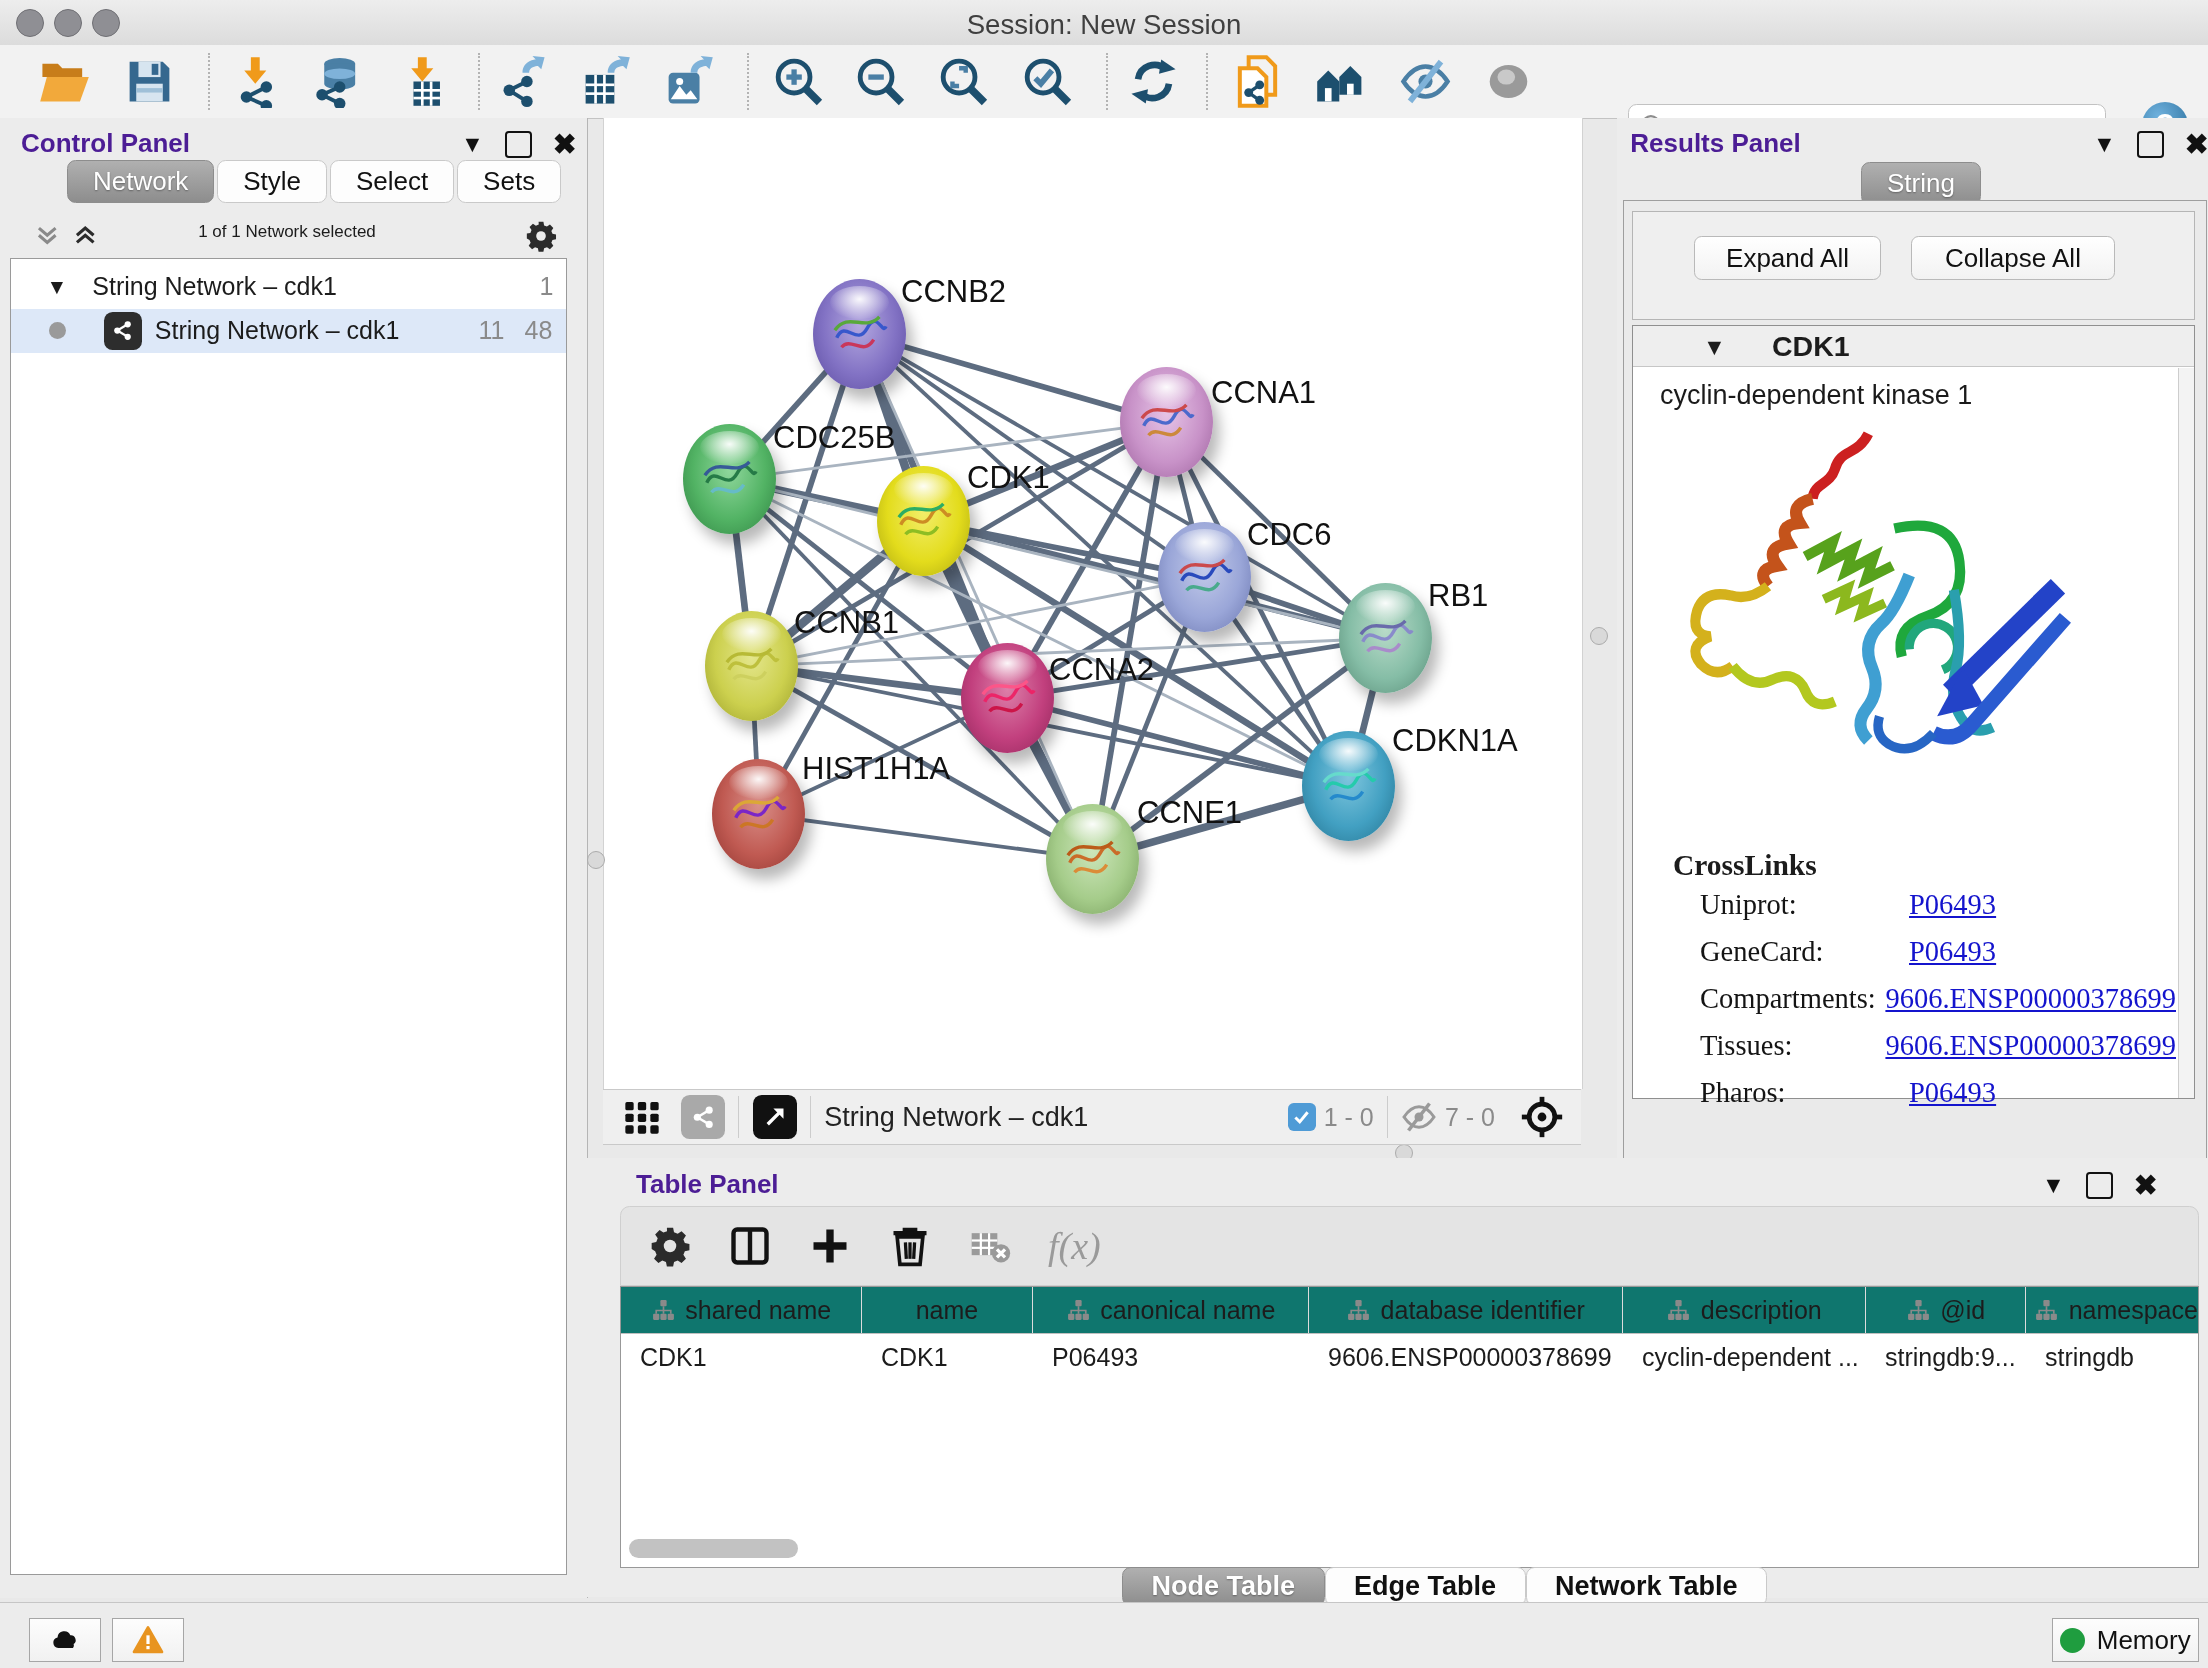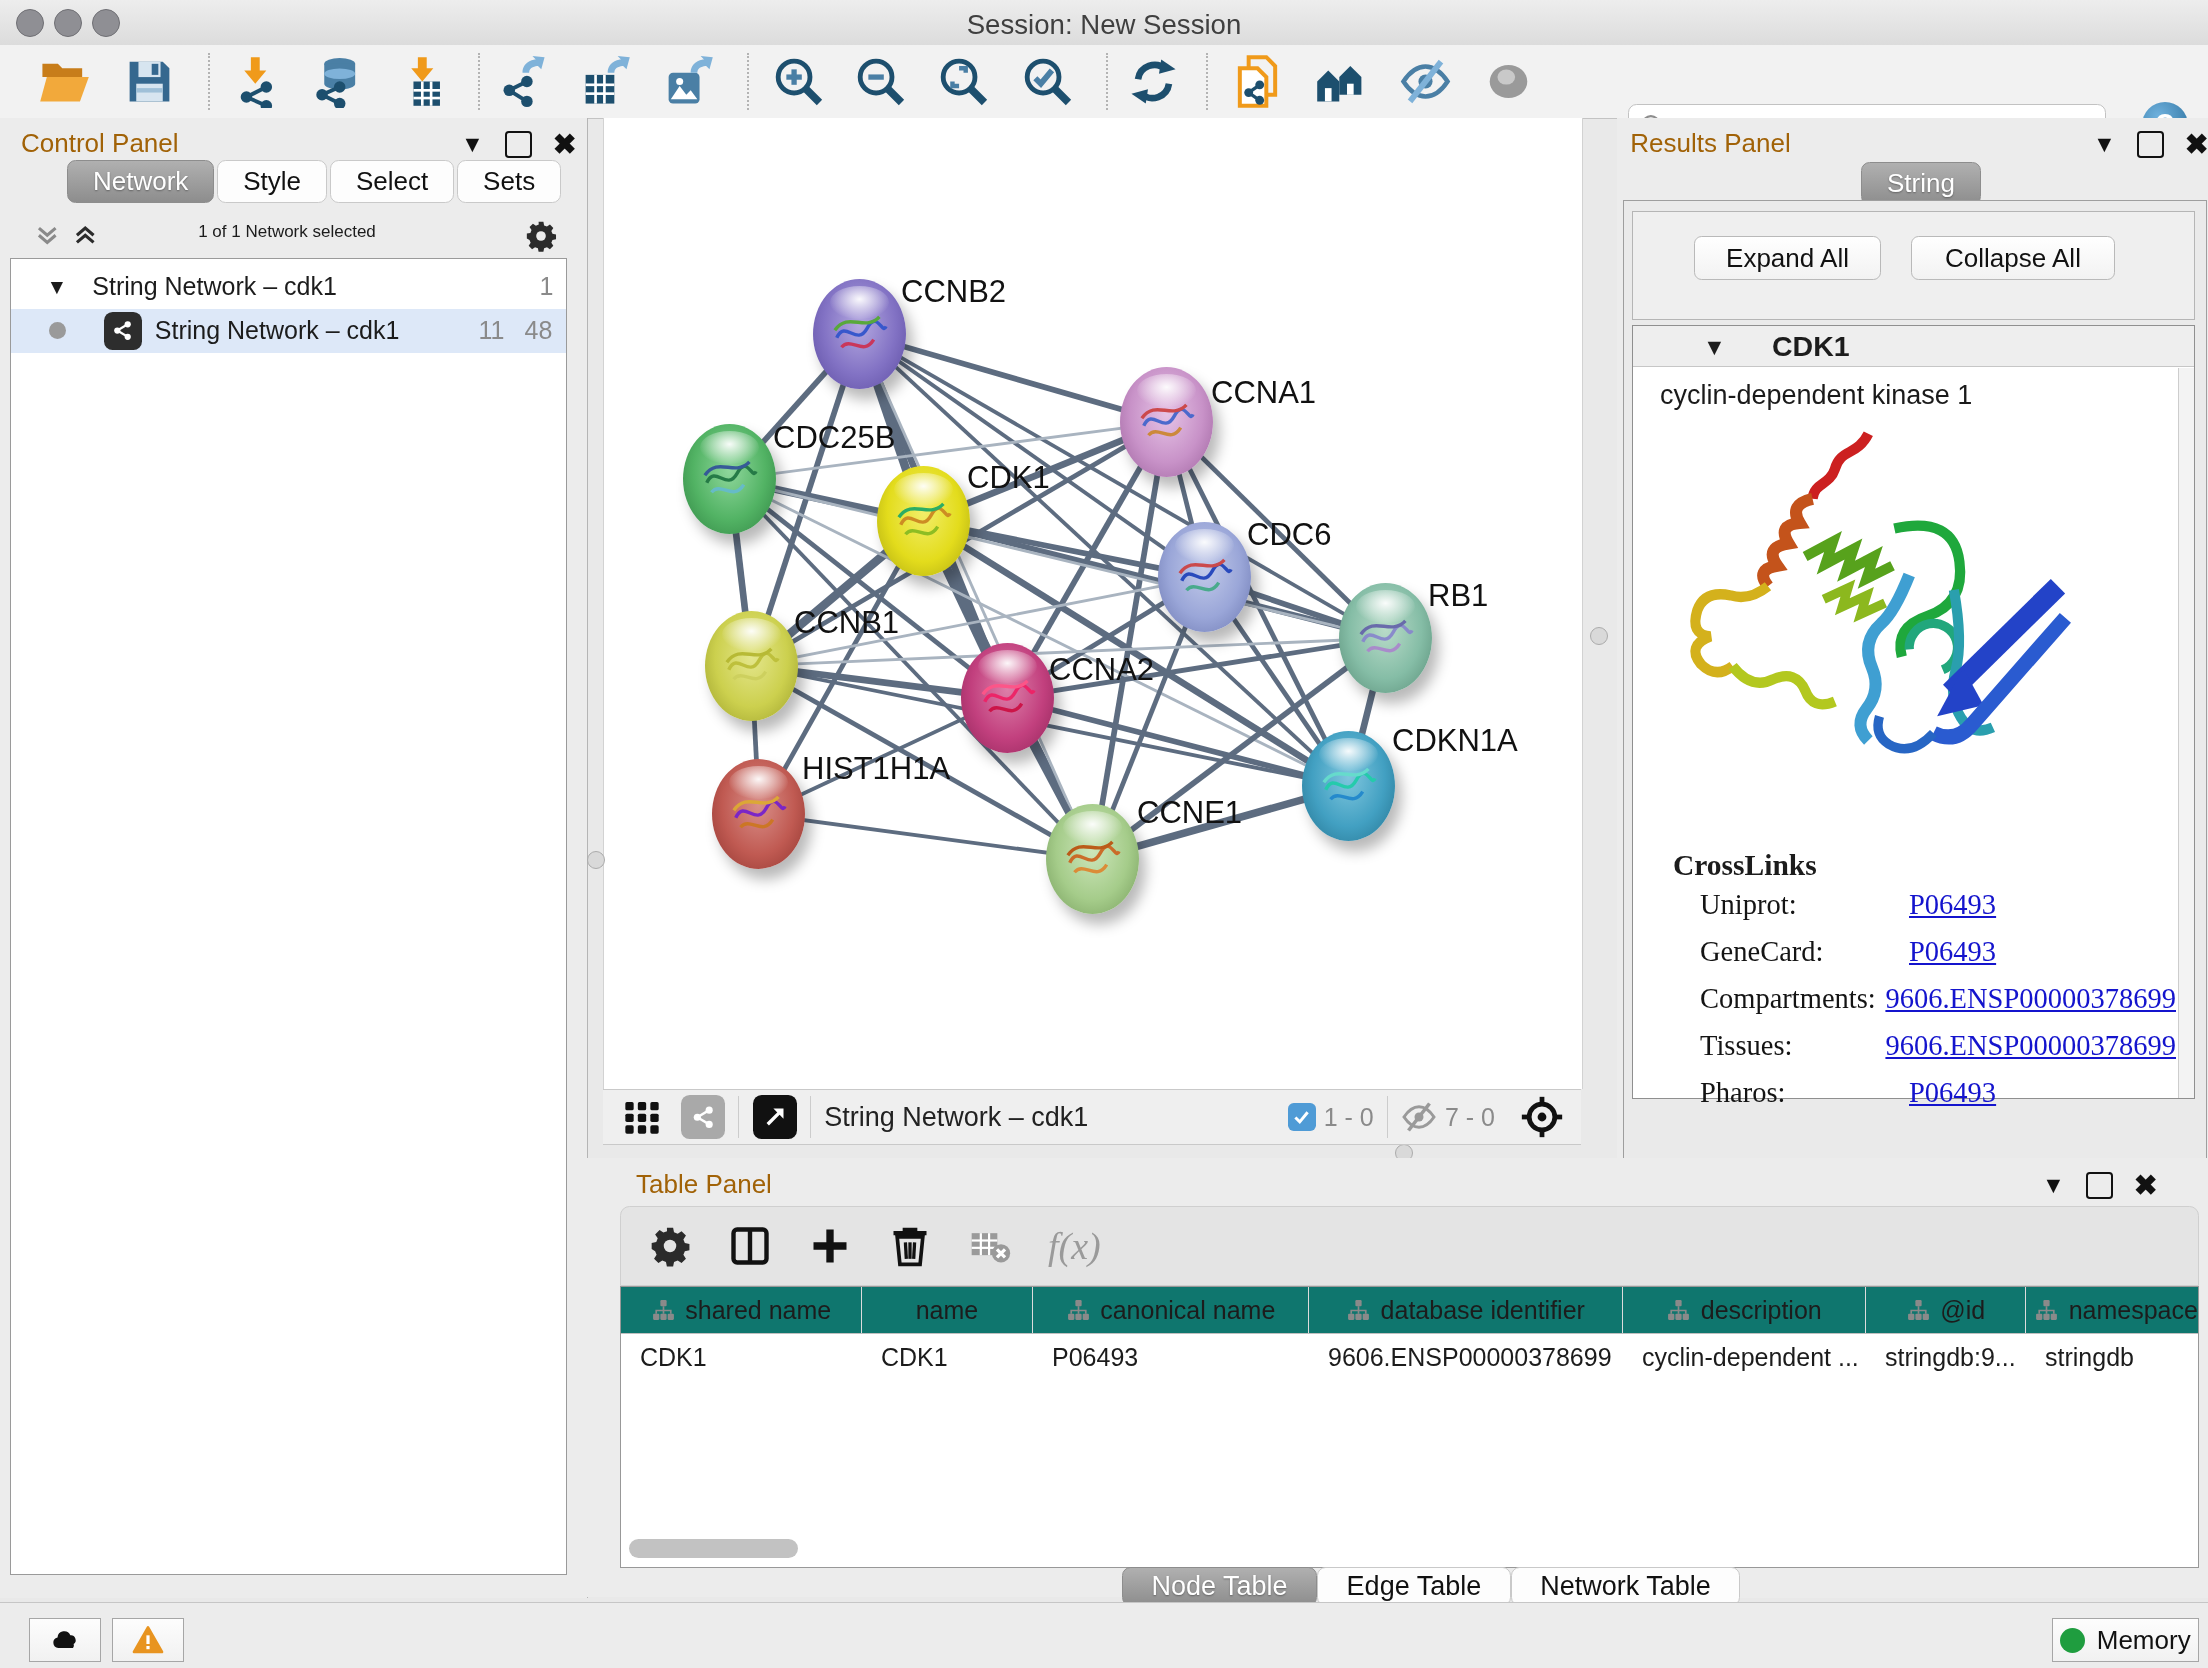--- a/index.html
+++ b/index.html
@@ -23,21 +23,21 @@
   .tb-ic svg{width:53px;height:53px;display:block;}
   .tb-sep{position:absolute;top:7.6px;height:57px;border-left:2.9px dotted #b3b3b3;}
   .searchbox{position:absolute;left:1628px;top:59px;width:476px;height:42px;
     background:#fff;border:1.9px solid #c2c2c2;border-radius:8.6px;display:flex;align-items:center;}
   .searchbox svg{width:28.5px;height:28.5px;margin-left:9.5px;}
   .helpbtn{position:absolute;left:2142px;top:57px;width:46px;height:46px;border-radius:50%;
     background:radial-gradient(circle at 35% 30%,#6fb1dd,#3c80ad 70%);color:#fff;
     font-size:32px;font-weight:bold;text-align:center;line-height:46px;}
 
   
-  .panel-title{font-size:26px;color:#a16207;}
+  .panel-title{font-size:26px;color:#4c1d95;font-weight:bold;}
   .pctl{position:absolute;display:flex;gap:21px;align-items:center;}
   .pctl .tri{font-size:23px;color:#111;}
   .pctl .sq{width:23px;height:23px;border:2.9px solid #111;border-radius:3.8px;}
   .pctl .x{font-size:28.5px;font-weight:bold;color:#111;}
   .tab{display:inline-block;border-radius:8.6px;font-size:26px;text-align:center;
        padding:4.8px 25px;background:#fdfdfd;border:1px solid #c9c9c9;color:#111;}
   .tab.sel{background:linear-gradient(#b0b0b0,#8d8d8d);color:#fff;border:1px solid #8d8d8d;
        text-shadow:0 1px 1.9px rgba(0,0,0,.35);}
 
   
@@ -92,21 +92,21 @@
   .tablebox{left:620px;top:1286px;width:1579px;height:282px;background:#fff;
     border:1.9px solid #989898;box-sizing:border-box;overflow:hidden;}
   .thead{display:flex;background:#0f766e;border-bottom:1.9px solid #c0c0c0;height:46px;}
   .th{display:flex;align-items:center;justify-content:center;gap:9.5px;font-size:25px;
       border-right:1px solid #dcdcdc;box-sizing:border-box;flex:none;}
   .th svg,.tree-ic{width:25px;height:25px;flex:none;}
   .trow{display:flex;height:46px;}
   .td{display:flex;align-items:center;padding-left:19px;font-size:25px;box-sizing:border-box;flex:none;}
   .hscroll{position:absolute;left:7.6px;bottom:9.5px;width:169px;height:19px;border-radius:9.5px;background:#c2c2c2;}
   .bottom-tabs{position:absolute;top:1567px;display:flex;}
-  .bottom-tabs .tab{border-radius:8.6px;padding:2.9px 28.5px;font-size:27px;}
+  .bottom-tabs .tab{border-radius:8.6px;padding:2.9px 28.5px;font-size:27px;font-weight:bold;}
 
   
   .statusbar{left:0;top:1602px;width:2208px;height:67px;background:#ececec;
     border-top:1px solid #c6c6c6;}
   .sb-btn{position:absolute;top:15px;height:42px;background:linear-gradient(#fdfdfd,#f1f1f1);
     border:1.9px solid #a6a6a6;display:flex;align-items:center;justify-content:center;gap:11.4px;}
   .sb-btn svg{width:32px;height:32px;}
   .mem-txt{font-size:26px;color:#111;}
 </style>
 </head>

